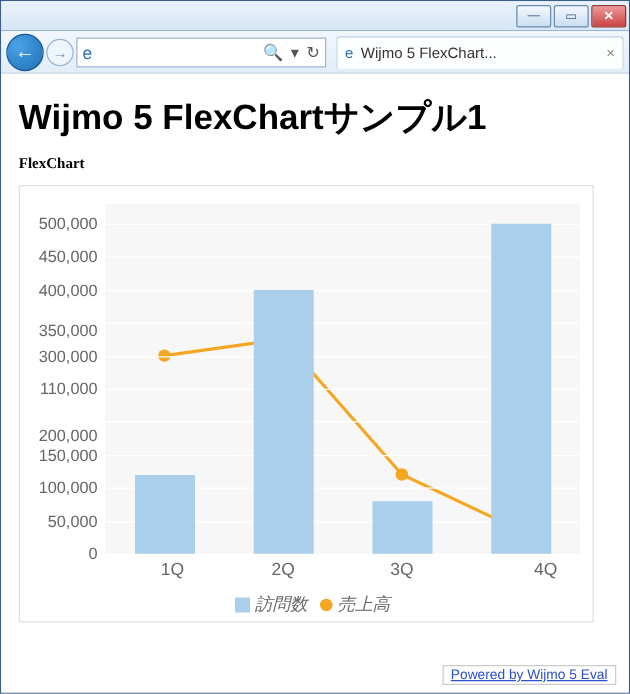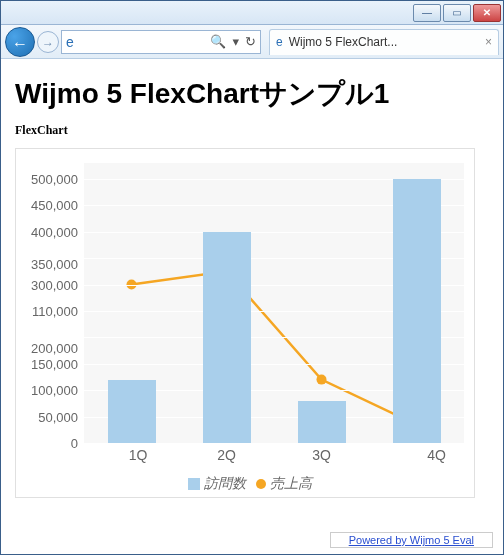--- a/index.html
+++ b/index.html
@@ -193,21 +193,21 @@
   .legend .sw.bar-sw { background:#a9cfeb;}
   .legend .sw.dot-sw {
     background:#f5a623;
     border-radius:50%;
     width:10px;height:10px;
   }
   .footer-link {
     position:absolute;
     bottom:6px; right:10px;
     border:1px solid #ccc;
-    padding:1px 18px;
+    padding:1px 6px;
     font-size:11px;
     color:#2a4fd0;
     text-decoration:underline;
     background:#fff;
   }
 </style>
 </head>
 <body>
 
 <div class="window">

